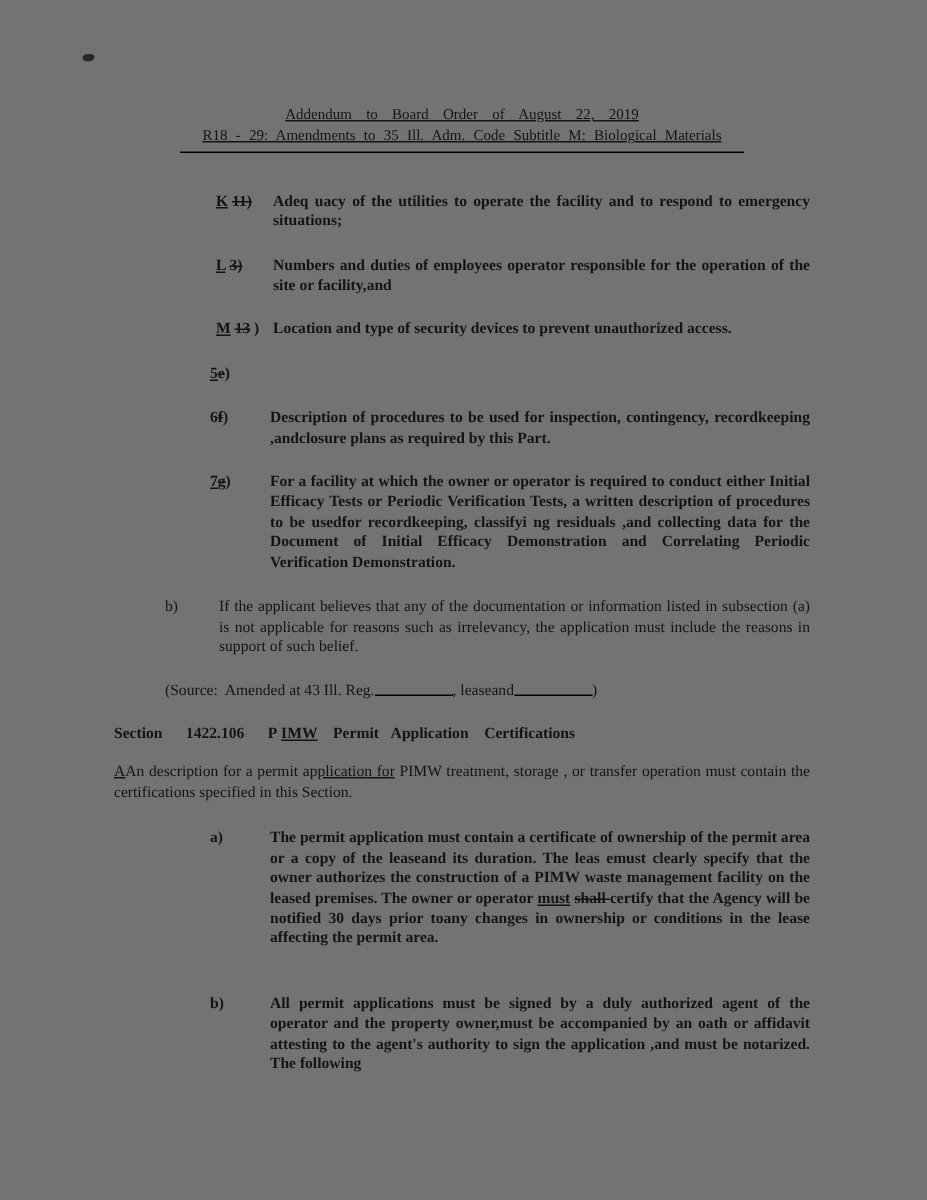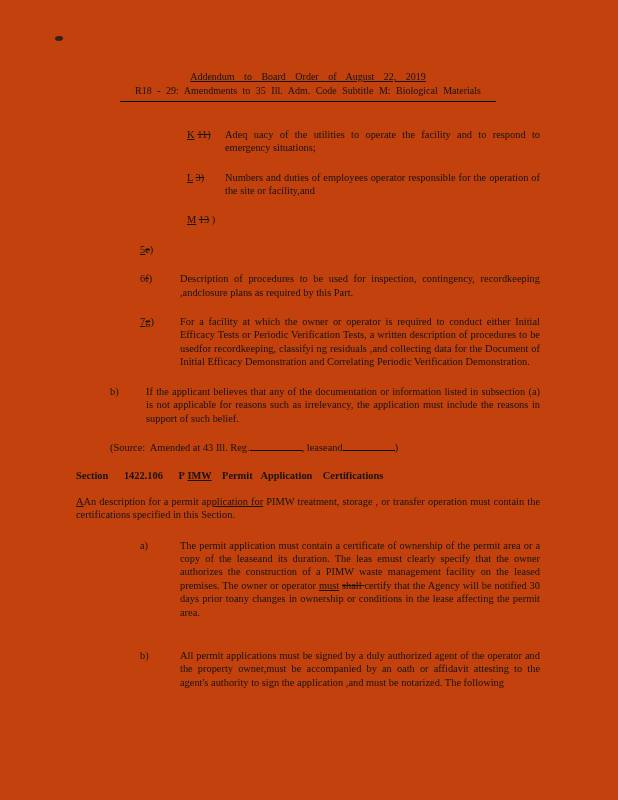--- a/index.html
+++ b/index.html
@@ -1,49 +1,49 @@
 <!DOCTYPE html>
 <html><head>
 <meta charset="utf-8">
 <style>
   * { margin:0; padding:0; box-sizing:border-box; }
   html,body { background:#ffffff; }
   .page {
     position:relative;
     width:618px; height:800px;
     margin:0 auto;
-    background:#c2410c;
+    background:#737373;
     color:#141414;
     font-family:"Liberation Serif", "DejaVu Serif", serif;
     font-size:10.4px;
     line-height:13.4px;
     padding:70px 78px 0 76px;
     overflow:hidden;
   }
   .artifact {
     position:absolute; left:55px; top:36px;
     width:8px; height:5px; background:#1c1c1c;
     border-radius:50% 40% 55% 45%; opacity:.85;
   }
   .header {
     width:376px; margin:0 auto 26px auto;
     text-align:center;
     border-bottom:1px solid #000;
     padding-bottom:3px;
     font-size:10px;
   }
   .h1 { text-decoration:underline; word-spacing:7px; }
-  .h2 { word-spacing:3px; margin-top:1px; }
+  .h2 { text-decoration:underline; word-spacing:3px; margin-top:1px; }
 
   .row { display:flex; margin-bottom:16px; }
   .row .lbl { flex:0 0 auto; white-space:nowrap; }
   .row .txt { flex:1 1 auto; text-align:justify; }
 
-  .lvl3 { margin-left:111px; } .lvl3 .lbl { width:38px; }
-  .lvl2 { margin-left:64px;  } .lvl2 .lbl { width:40px; }
+  .lvl3 { margin-left:68px;font-weight:bold; } .lvl3 .lbl { width:38px; }
+  .lvl2 { margin-left:64px;font-weight:bold;  } .lvl2 .lbl { width:40px; }
   .lvl1 { margin-left:34px;  } .lvl1 .lbl { width:36px; }
 
   .source-line { margin-left:34px; margin-bottom:15px; }
 
   .section-heading { margin-bottom:12px; font-weight:bold; }
 
   .intro-para { text-align:justify; margin-bottom:17px; }
 
   .gap-a { margin-bottom:30px; }
 
@@ -72,20 +72,21 @@
     <div class="txt"><span>Adeq uacy of the utilities to operate the facility and to respond to emergency situations;</span></div>
   </div>
 
   <div class="row lvl3">
     <span class="lbl"><span class="rs-u">L</span><span> </span><span class="rs-s">3)</span></span>
     <div class="txt"><span>Numbers and duties of employees operator responsible for the operation of the site or facility,and</span></div>
   </div>
 
   <div class="row lvl3">
     <span class="lbl"><span class="rs-u">M</span><span> </span><span class="rs-s">13</span><span> )</span></span>
+    <div class="txt"><span>Location and type of security devices to prevent unauthorized access.</span></div>
   </div>
 
   <div class="row lvl2">
     <span class="lbl"><span class="rs-u">5</span><span class="rs-s">e</span><span>)</span></span>
   </div>
 
   <div class="row lvl2">
     <span class="lbl"><span>6</span><span class="rs-s">f</span><span>)</span></span>
     <div class="txt"><span>Description of procedures to be used for inspection, contingency, recordkeeping ,andclosure plans as required by this Part.</span></div>
   </div>

